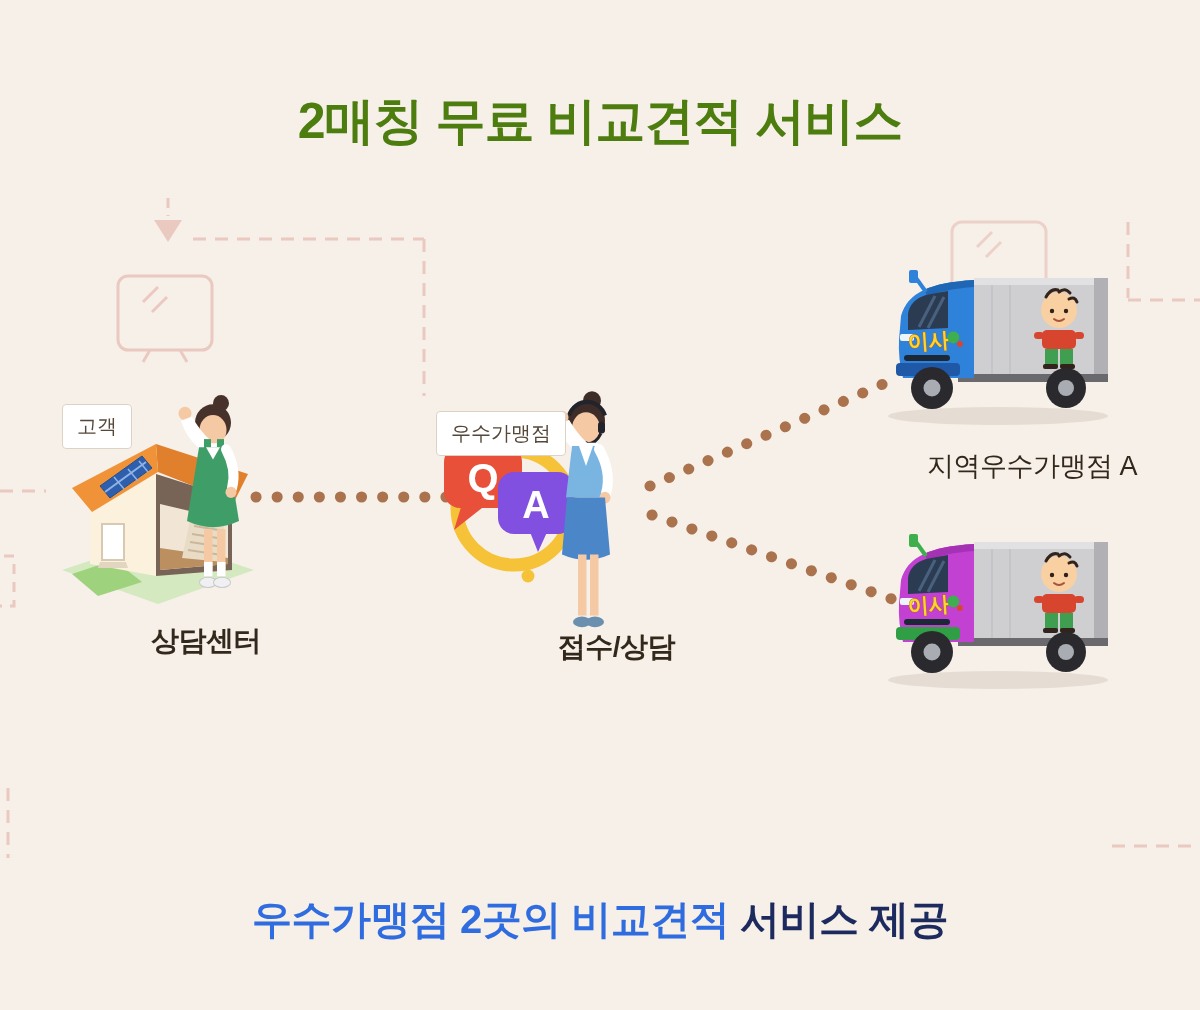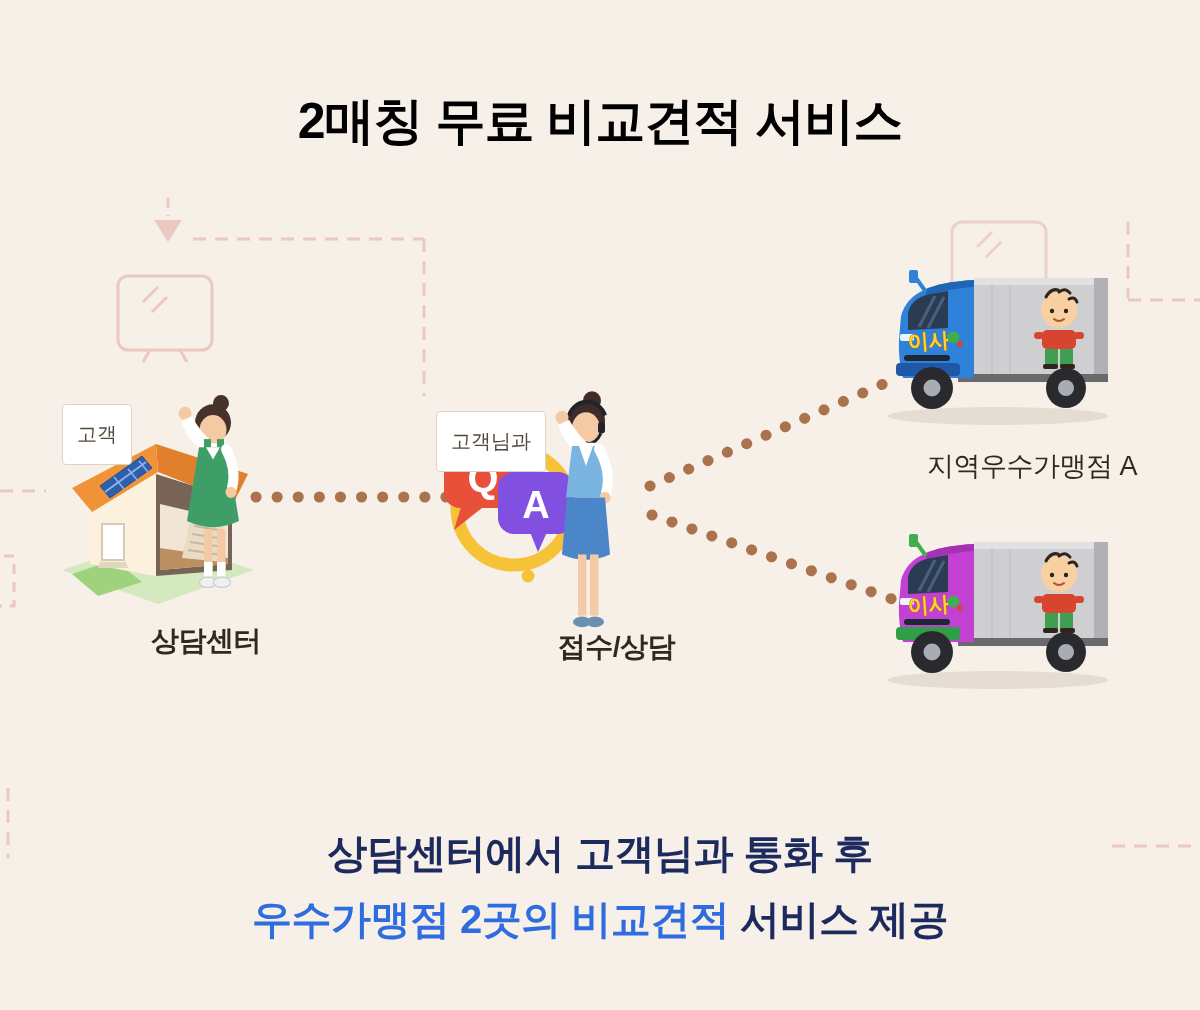--- a/index.html
+++ b/index.html
@@ -3,24 +3,24 @@
 <meta charset="utf-8">
 <style>
   html,body{margin:0;padding:0;background:#f7f0e8;}
   .stage{position:relative;width:1200px;height:1010px;background:#f7f0e8;overflow:hidden;
          font-family:"Liberation Sans","DejaVu Sans",sans-serif;}
   .abs{position:absolute;}
   svg{display:block;overflow:visible;}
   svg text{font-family:"Liberation Sans","DejaVu Sans",sans-serif;}
 
   .title{position:absolute;top:88px;left:0;width:100%;margin:0;text-align:center;
-         font-size:50px;font-weight:800;color:#000000;letter-spacing:-1px;z-index:5;}
+         font-size:50px;font-weight:800;color:#4d7c0f;letter-spacing:-1px;z-index:5;}
 
   .badge{position:absolute;background:#ffffff;border:1px solid #ddd3c5;border-radius:4px;
-         padding:16px 14px;font-size:20px;color:#554839;z-index:6;}
+         padding:8px 14px;font-size:20px;color:#554839;z-index:6;}
 
   .caption{position:absolute;text-align:right;font-size:28px;font-weight:600;
            color:#32281c;letter-spacing:-0.5px;z-index:6;}
   .caption--franchise{font-weight:500;font-size:27px;}
 
   .footer-line{position:absolute;left:0;width:100%;text-align:center;font-size:40px;
                font-weight:700;letter-spacing:-0.5px;z-index:5;}
   .fl1{top:826px;}
   .fl2{top:892px;}
   .navy{color:#1c2a5e;}
@@ -151,21 +151,21 @@
     </g>
     <path d="M61,60 Q74,82 68,102" stroke="#ffffff" stroke-width="10" stroke-linecap="round" fill="none"></path>
     <circle cx="67" cy="106" r="5.5" fill="#f6c9a5"></circle>
     <path d="M29,106 L67,106 L72,160 Q48,170 24,160 Z" fill="#4a86c8"></path>
     <rect x="40" y="160" width="8.5" height="58" fill="#f6c9a5"></rect>
     <rect x="52" y="160" width="8.5" height="58" fill="#f6c9a5"></rect>
     <ellipse cx="44" cy="224" rx="9" ry="5" fill="#6b8fae"></ellipse>
     <ellipse cx="57" cy="224" rx="9" ry="5" fill="#6b8fae"></ellipse>
   </svg>
 
-  <div class="badge" style="left:436px;top:411px">고객님과</div>
+  <div class="badge" style="left:436px;top:411px">우수가맹점</div>
   <div class="caption" style="left:475px;top:628px;width:200px">접수/상담</div>
 
   <svg class="abs" style="left:874px;top:250px;z-index:2" width="250" height="180" viewBox="0 0 250 180">
     <ellipse cx="124" cy="166" rx="110" ry="9" fill="rgba(80,50,25,0.10)"></ellipse>
     <g>
       <rect x="100" y="28" width="120" height="100" fill="#cfcfd2"></rect>
       <rect x="220" y="28" width="14" height="100" fill="#b1b1b5"></rect>
       <rect x="100" y="28" width="120" height="7" fill="#e1e1e4"></rect>
       <line x1="118" y1="35" x2="118" y2="124" stroke="#c2c2c6" stroke-width="1.5"></line>
       <line x1="136" y1="35" x2="136" y2="124" stroke="#c2c2c6" stroke-width="1.5"></line>
@@ -251,16 +251,15 @@
       </g>
     </g>
     <g>
       <circle cx="58" cy="138" r="21" fill="#2a2a2e"></circle>
         <circle cx="58" cy="138" r="8.5" fill="#a9adb3"></circle>
       <circle cx="192" cy="138" r="20" fill="#2a2a2e"></circle>
         <circle cx="192" cy="138" r="8" fill="#a9adb3"></circle>
     </g>
   </svg>
 
-  <div class="footer-line fl1 navy">상담센터에서 고객님과 통화 후</div>
   <div class="footer-line fl2"><span class="blue">우수가맹점 2곳의 비교견적</span><span class="navy"> 서비스 제공</span></div>
 
 </div>
 
 </body></html>

